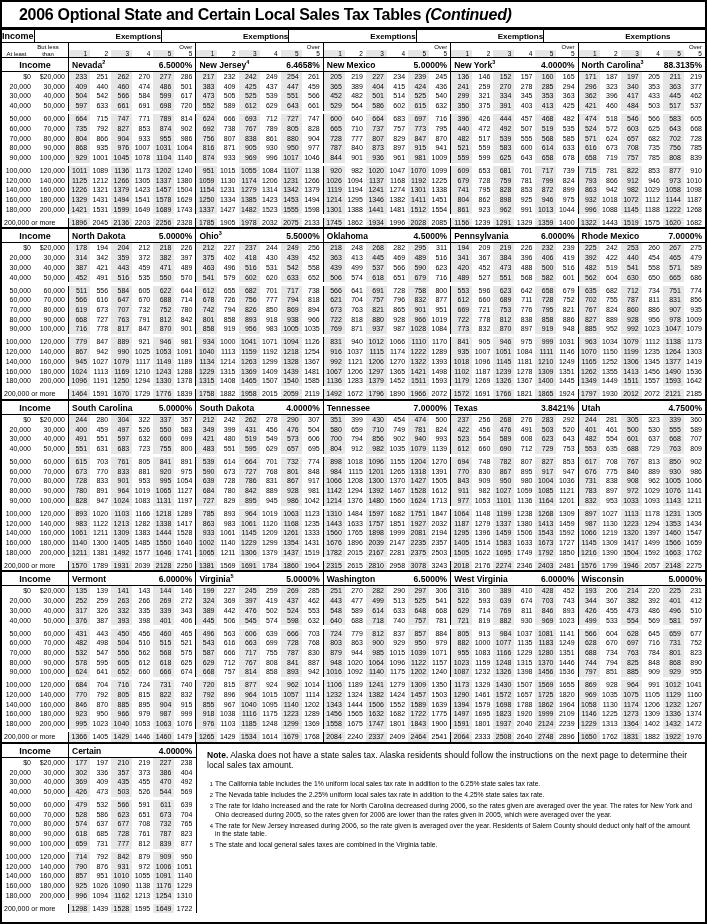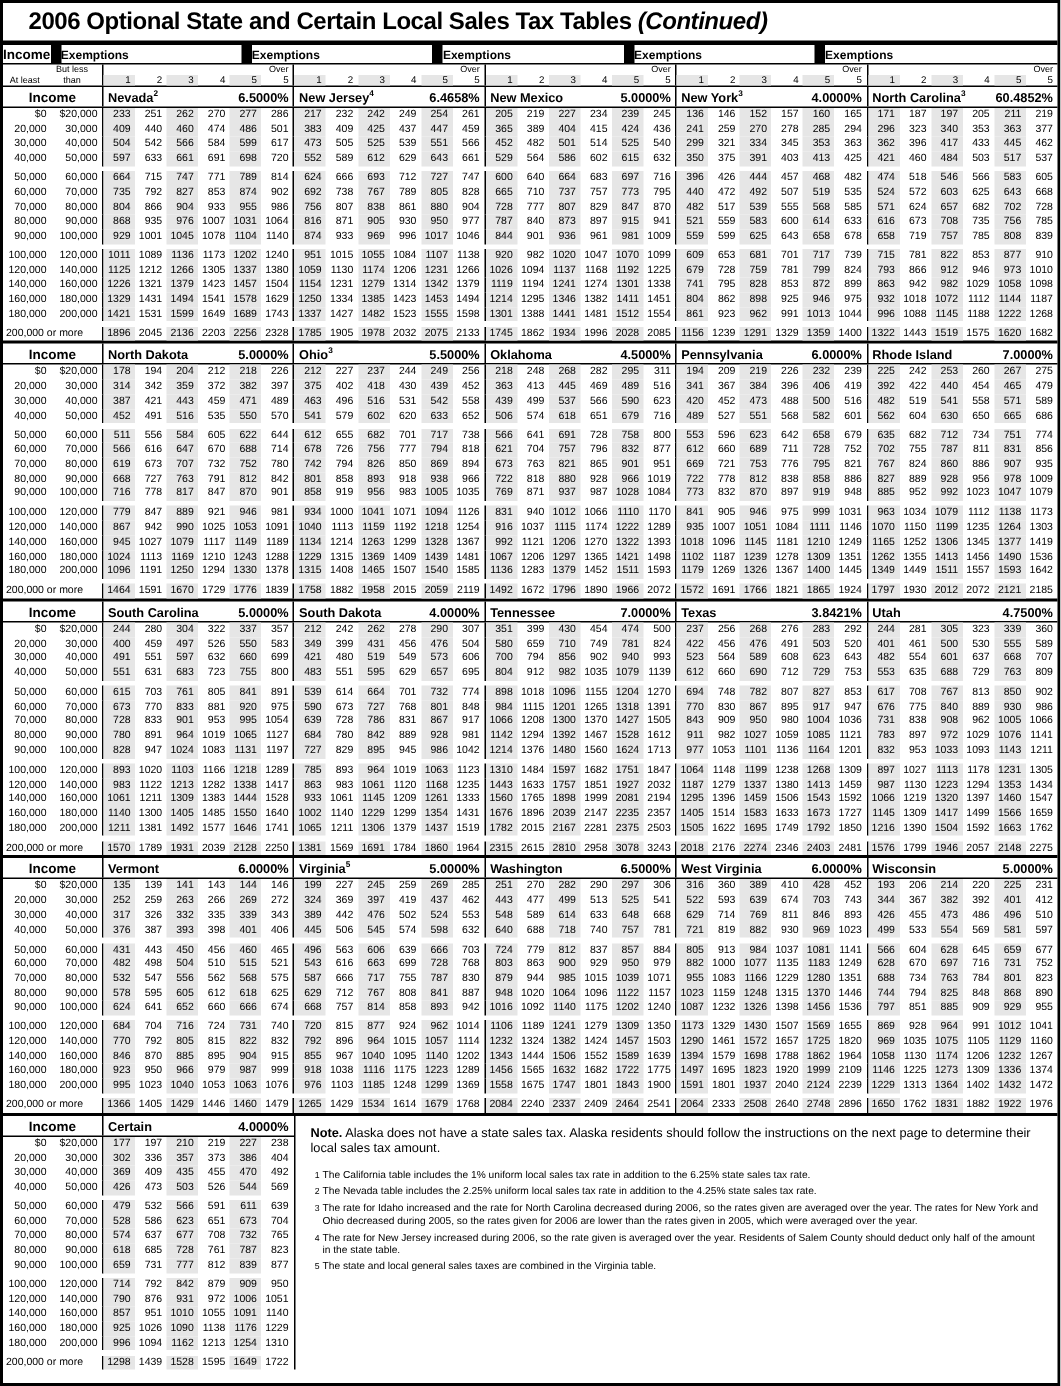--- a/index.html
+++ b/index.html
@@ -27,21 +27,21 @@
   .inc .more{width:63px;text-align:left;padding-left:2px;white-space:nowrap}
   .st{width:127.4px;flex:0 0 127.4px;border-left:1px solid #000;display:flex}
   .st .c{width:16.6667%;text-align:right;padding-right:3px}
   .st .c.sh{background:#e6e6e6}
   .bhead{height:14px;line-height:14px;border-bottom:1px solid #000;font-weight:bold}
   .bhead .inc-h{width:66px;flex:0 0 66px;text-align:center;font-size:9px}
   .bhead .sth{width:127.4px;flex:0 0 127.4px;border-left:1px solid #000;display:flex;justify-content:space-between;padding:0 3px;font-size:8.5px;white-space:nowrap}
   .bhead .sth sup{font-size:5.5px;vertical-align:super;line-height:0}
   .exr1{height:13px;line-height:13px;border-bottom:none;font-weight:bold}
   .exr1 .inc-h{font-size:9px}
-  .exr1 .exl{width:127.4px;flex:0 0 127.4px;border-left:7px solid #000000;text-align:left;font-size:8px}
+  .exr1 .exl{width:127.4px;flex:0 0 127.4px;border-left:1px solid #000000;text-align:right;font-size:8px}
   .exr2{height:15px;border-bottom:1px solid #000;font-weight:normal}
   .exr2 .inc2{width:66px;flex:0 0 66px;display:flex;align-items:flex-end;font-size:6px;line-height:6.5px}
   .exr2 .inc2 .al2{width:29px;text-align:center}
   .exr2 .inc2 .bl2{width:34px;text-align:center}
   .exr2 .st{align-items:flex-end}
   .exr2 .st .c{font-size:6.5px;line-height:7px}
   .exr2 .st .c .ov{display:block;font-size:6px;line-height:6px;text-align:right}
   .hdr-band{border-bottom:1px solid #000}
 </style>
 </head>
@@ -119,21 +119,21 @@
             <div class="sth">
               <span>New Mexico</span>
               <span>5.0000%</span>
             </div>
             <div class="sth">
               <span>New York<sup>3</sup></span>
               <span>4.0000%</span>
             </div>
             <div class="sth">
               <span>North Carolina<sup>3</sup></span>
-              <span>60.4852%</span>
+              <span>88.3135%</span>
             </div>
           </div>
           <div class="row">
             <div class="inc">
               <span class="al">$0</span>
               <span class="bl">$20,000</span>
             </div>
             <div class="st">
               <span class="c sh">233</span>
               <span class="c">251</span>
@@ -834,21 +834,21 @@
             </div>
             <div class="sth">
               <span>Oklahoma</span>
               <span>4.5000%</span>
             </div>
             <div class="sth">
               <span>Pennsylvania</span>
               <span>6.0000%</span>
             </div>
             <div class="sth">
-              <span>Rhode Island</span>
+              <span>Rhode Mexico</span>
               <span>7.0000%</span>
             </div>
           </div>
           <div class="row">
             <div class="inc">
               <span class="al">$0</span>
               <span class="bl">$20,000</span>
             </div>
             <div class="st">
               <span class="c sh">178</span>

